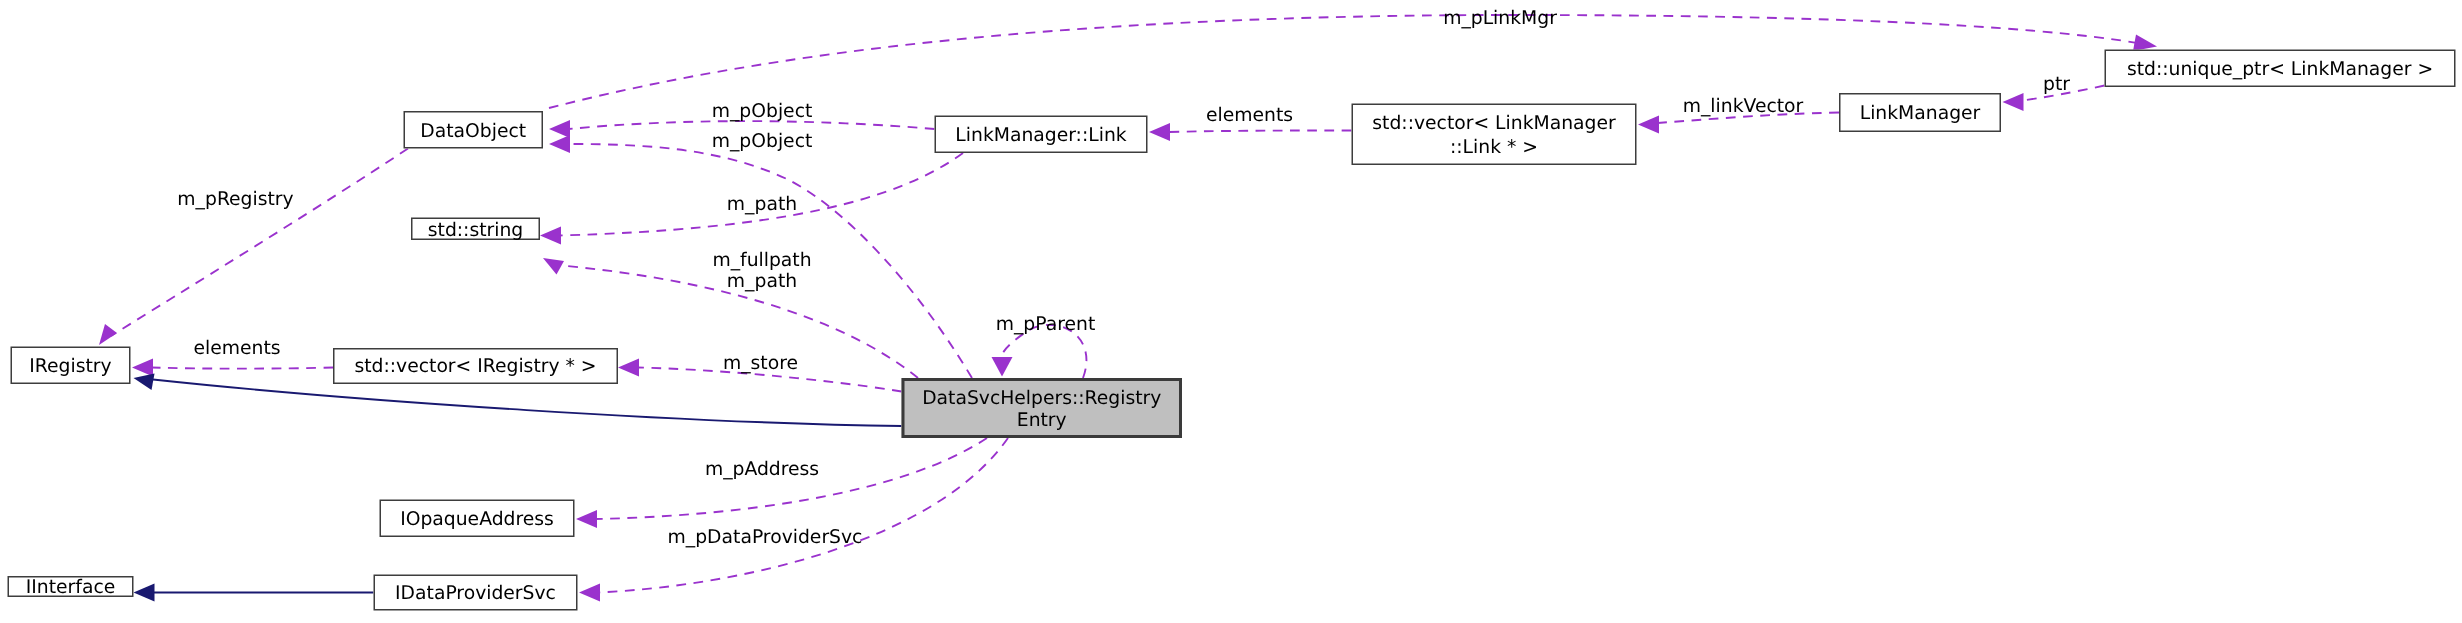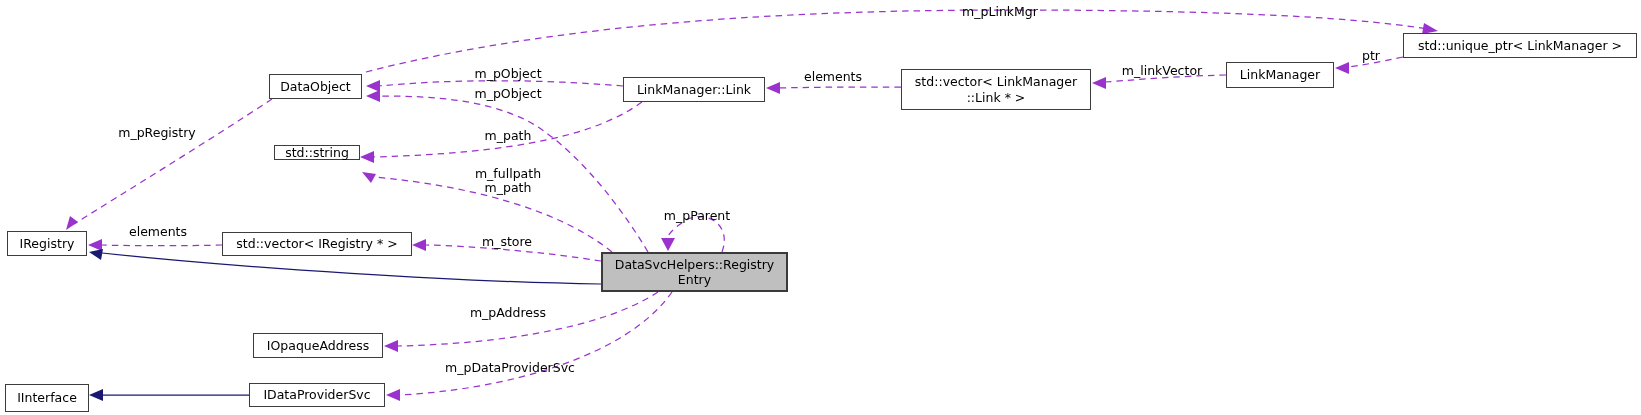--- a/index.html
+++ b/index.html
@@ -151,21 +151,21 @@
 
   <div class="node focus" style="left:601px;top:252px;width:187px;height:40px;text-align:center;">
     <span>DataSvcHelpers::Registry</span>
     <span>Entry</span>
   </div>
 
   <div class="node" style="left:253px;top:333px;width:130px;height:25px;">
     <span>IOpaqueAddress</span>
   </div>
 
-  <div class="node" style="left:5px;top:384px;width:84px;height:28px;">
+  <div class="node" style="left:5px;top:384px;width:84px;height:14px;">
     <span>IInterface</span>
   </div>
 
   <div class="node" style="left:249px;top:383px;width:136px;height:24px;">
     <span>IDataProviderSvc</span>
   </div>
 
   <div class="elabel" style="left:1000px;top:12px;">m_pLinkMgr</div>
   <div class="elabel" style="left:508px;top:74px;">m_pObject</div>
   <div class="elabel" style="left:508px;top:94px;">m_pObject</div>
@@ -175,15 +175,15 @@
   <div class="elabel" style="left:508px;top:136px;">m_path</div>
   <div class="elabel" style="left:508px;top:181px;">
     <div>m_fullpath</div>
     <div>m_path</div>
   </div>
   <div class="elabel" style="left:157px;top:133px;">m_pRegistry</div>
   <div class="elabel" style="left:158px;top:232px;">elements</div>
   <div class="elabel" style="left:507px;top:242px;">m_store</div>
   <div class="elabel" style="left:697px;top:216px;">m_pParent</div>
   <div class="elabel" style="left:508px;top:313px;">m_pAddress</div>
-  <div class="elabel" style="left:510px;top:368px;">m_pDataProviderSvc</div>
+  <div class="elabel" style="left:510px;top:358px;">m_pDataProviderSvc</div>
 
 </div>
 
 </body></html>

